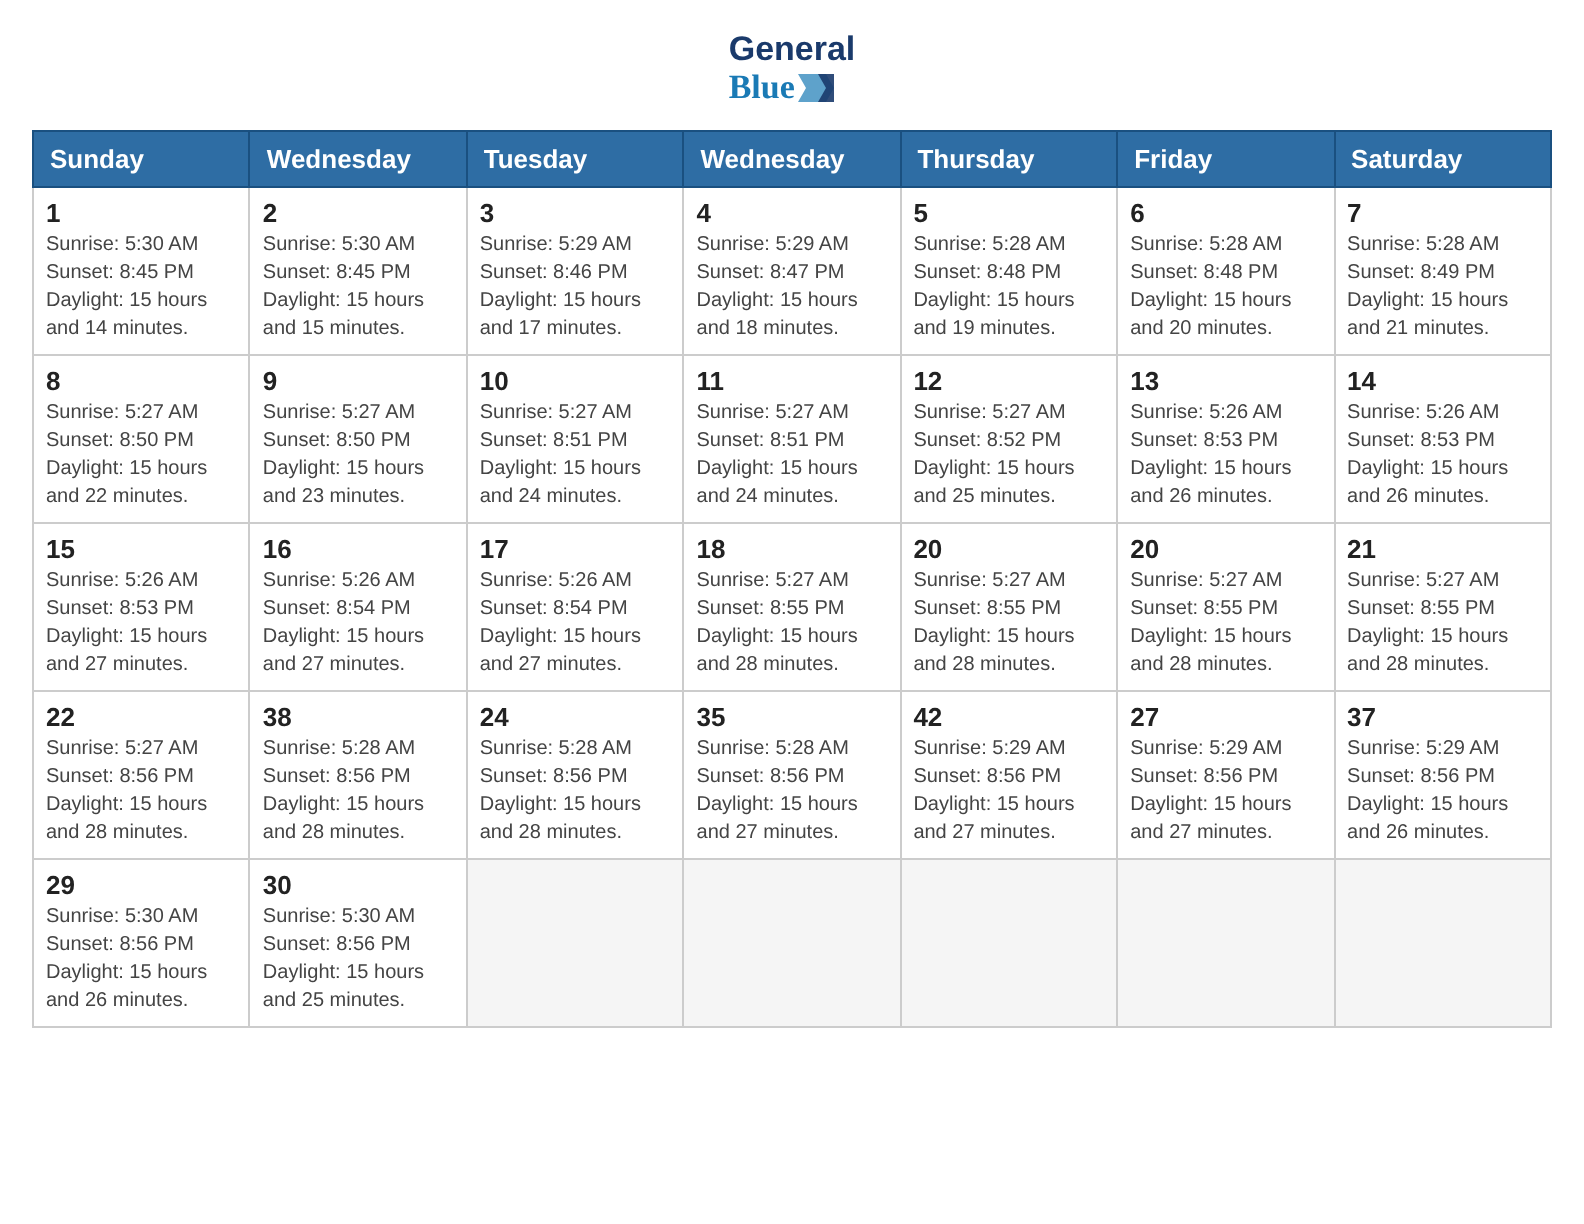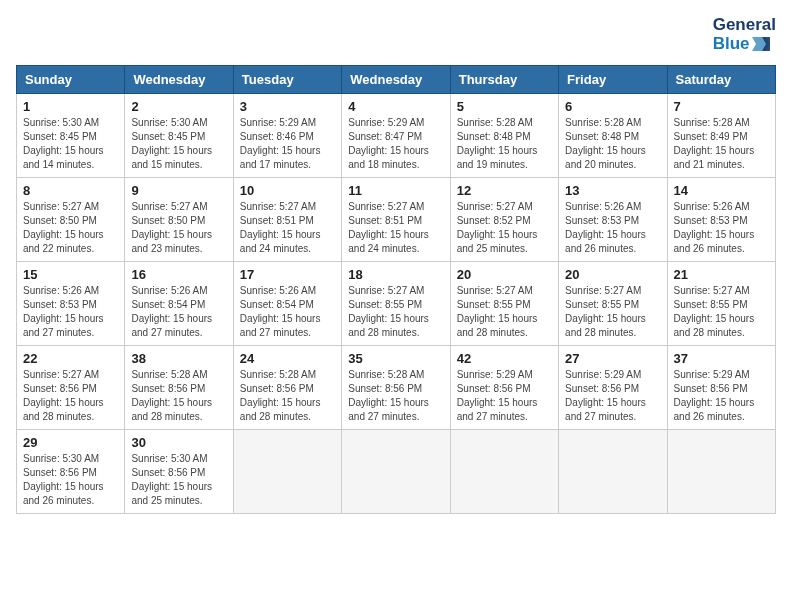--- a/index.html
+++ b/index.html
@@ -5,21 +5,21 @@
     * { box-sizing: border-box; margin: 0; padding: 0; }
     body {
       font-family: Arial, sans-serif;
       background: #fff;
       width: 792px;
       min-height: 612px;
       padding: 16px;
     }
     .header-area {
       display: flex;
-      justify-content: flex-end;
+      justify-content: center;
       align-items: flex-start;
       margin-bottom: 12px;
     }
     .logo {
       display: flex;
       align-items: center;
       gap: 4px;
     }
     .title-area {
       text-align: right;
@@ -73,21 +73,21 @@
       line-height: 1.4;
     }
   </style>
 </head>
 <body>
 
 <div class="header-area">
   <div class="logo">
     <div style="display:flex;flex-direction:column;line-height:1.1;">
       <span style="font-size:17px;font-weight:bold;color:#1a3a6b;">General</span>
-      <span style="font-size:17px;font-weight:bold;color:#1a7ab5;display:flex;align-items:center;gap:2px;">
+      <span style="font-size:17px;font-weight:bold;color:#1a7ab5;display:flex;align-items:center;gap:2px;font-family:Liberation Serif, serif;">
         Blue
         <svg width="18" height="14" viewBox="0 0 18 14">
           <polygon points="0,0 14,0 18,7 14,14 0,14 4,7" fill="#1a7ab5" opacity="0.7"></polygon>
           <polygon points="10,0 18,0 18,14 10,14 14,7" fill="#1a3a6b" opacity="0.9"></polygon>
         </svg>
       </span>
     </div>
   </div>
   <div class="title-area">
     <div class="calendar-title"></div>

